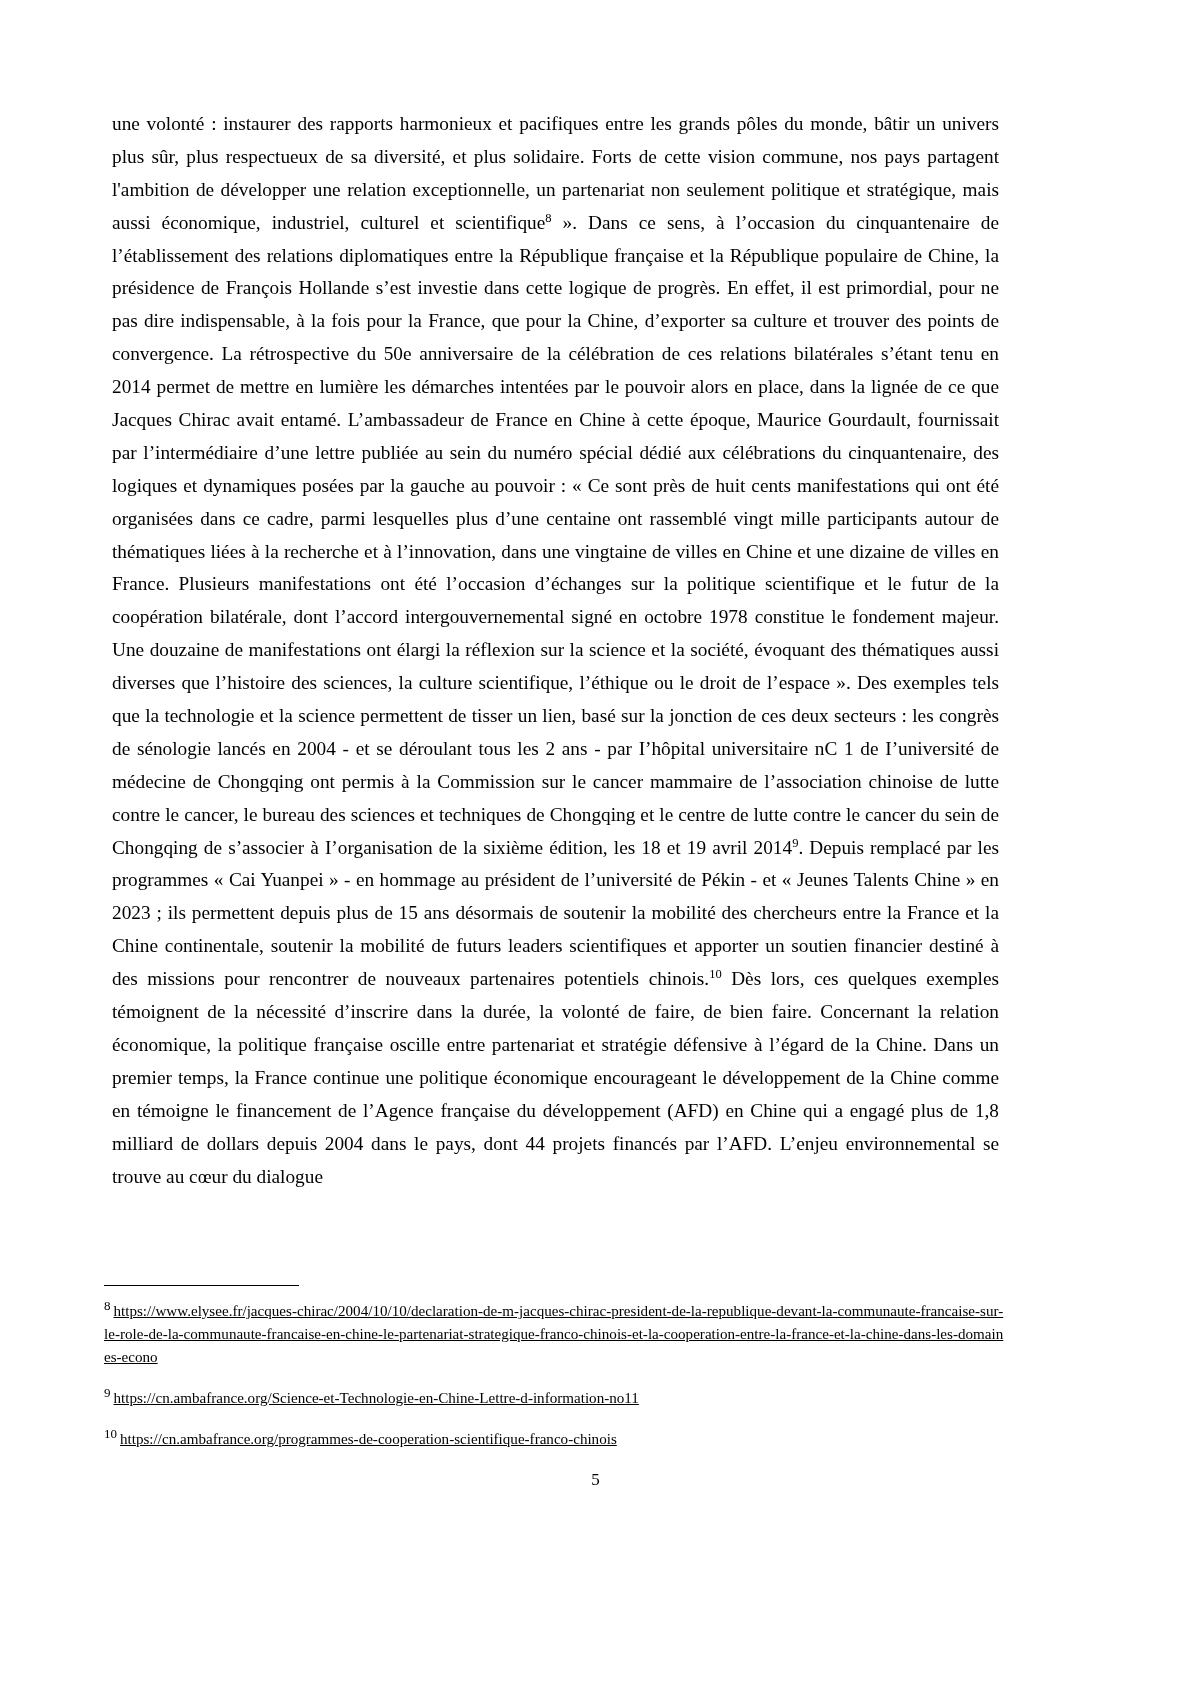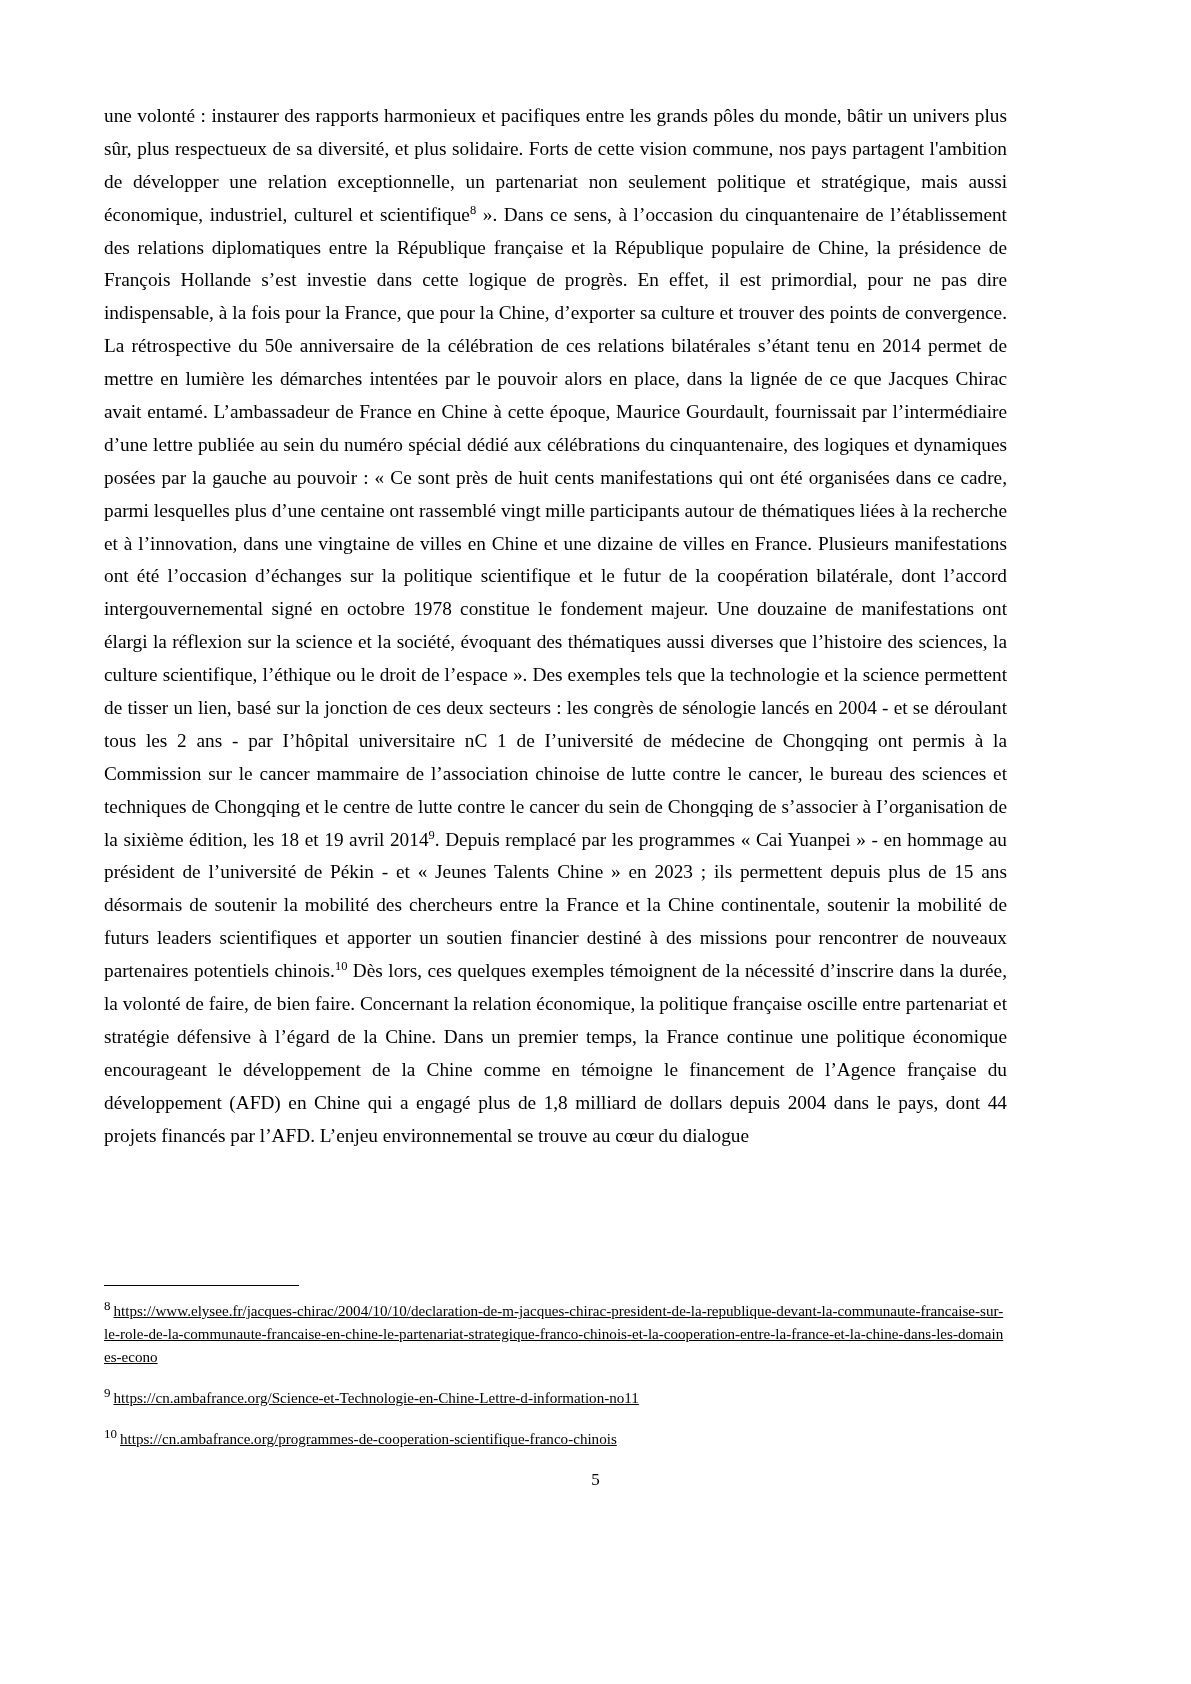--- a/index.html
+++ b/index.html
@@ -22,21 +22,21 @@
     left: 104px;
     top: 100px;
     width: 903px;
   }
   .body-text {
     font-size: 19.3px;
     line-height: 1.705;
     text-align: justify;
     text-justify: inter-word;
     hyphens: none;
-    margin: 0;
+    margin: 8px;
   }
   .footnote-sep {
     position: absolute;
     left: 104px;
     top: 1285px;
     width: 195px;
     border-top: 1px solid #000000;
     height: 0;
   }
   .footnotes {

